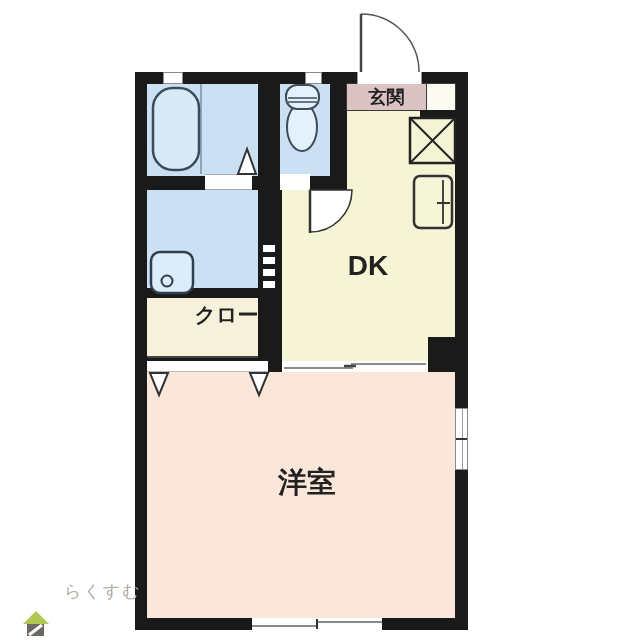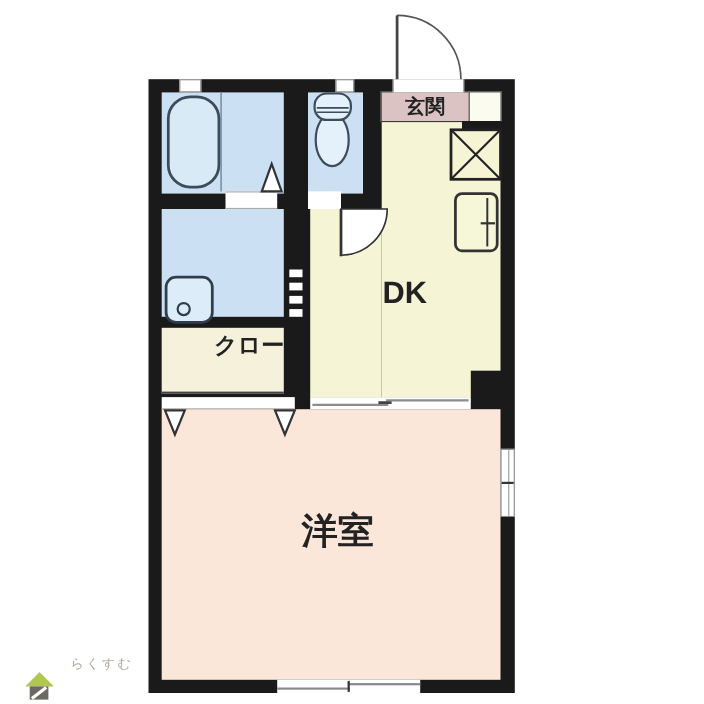--- a/index.html
+++ b/index.html
@@ -37,25 +37,25 @@
   #side-window .mid {position:absolute;left:0;top:29px;width:100%;height:2px;background:#333;}
   #side-window .vline{position:absolute;left:50%;top:0;width:1px;height:100%;background:#9a9a9a;}
   #bottom-window {left:252px;top:618px;width:130px;height:12px;border:none;}
   #bottom-window .l{position:absolute;left:0;top:7px;width:66px;height:2px;background:#8a8a8a;}
   #bottom-window .r{position:absolute;left:64px;top:3px;width:66px;height:2px;background:#8a8a8a;}
   #bottom-window .t{position:absolute;left:64px;top:1px;width:2px;height:10px;background:#333;}
   .wash-dash{position:absolute;left:263px;width:12px;height:7px;background:#fff;}
   
   .room-label{position:absolute;color:#222;font-weight:700;text-align:center;}
   #dk-label-block{left:298px;top:251px;width:140px;font-size:28px;line-height:30px;}
-  #western-label-block{left:227px;top:468px;width:160px;font-size:33px;line-height:29px;}
+  #western-label-block{left:227px;top:468px;width:160px;font-size:29px;line-height:29px;}
   #closet-label-block{left:147px;top:302px;width:111px;font-size:21px;line-height:26px;margin-left:24px;}
   #entrance-label{left:346px;top:84px;width:81px;height:26px;font-size:18px;line-height:26px;}
   
-  #logo-text{left:64px;top:595px;font-size:12px;color:#b3a89e;letter-spacing:2px;font-weight:400;}
+  #logo-text{left:64px;top:580px;font-size:17px;color:#b3a89e;letter-spacing:2px;font-weight:400;}
   #fixtures-svg{position:absolute;left:0;top:0;pointer-events:none;}
 </style>
 </head>
 <body>
 
 <div class="abs" id="plan-outline"></div>
 
 <div class="room" id="room-bathroom"></div>
 <div class="room" id="room-washroom"></div>
 <div class="room" id="room-toilet"></div>

